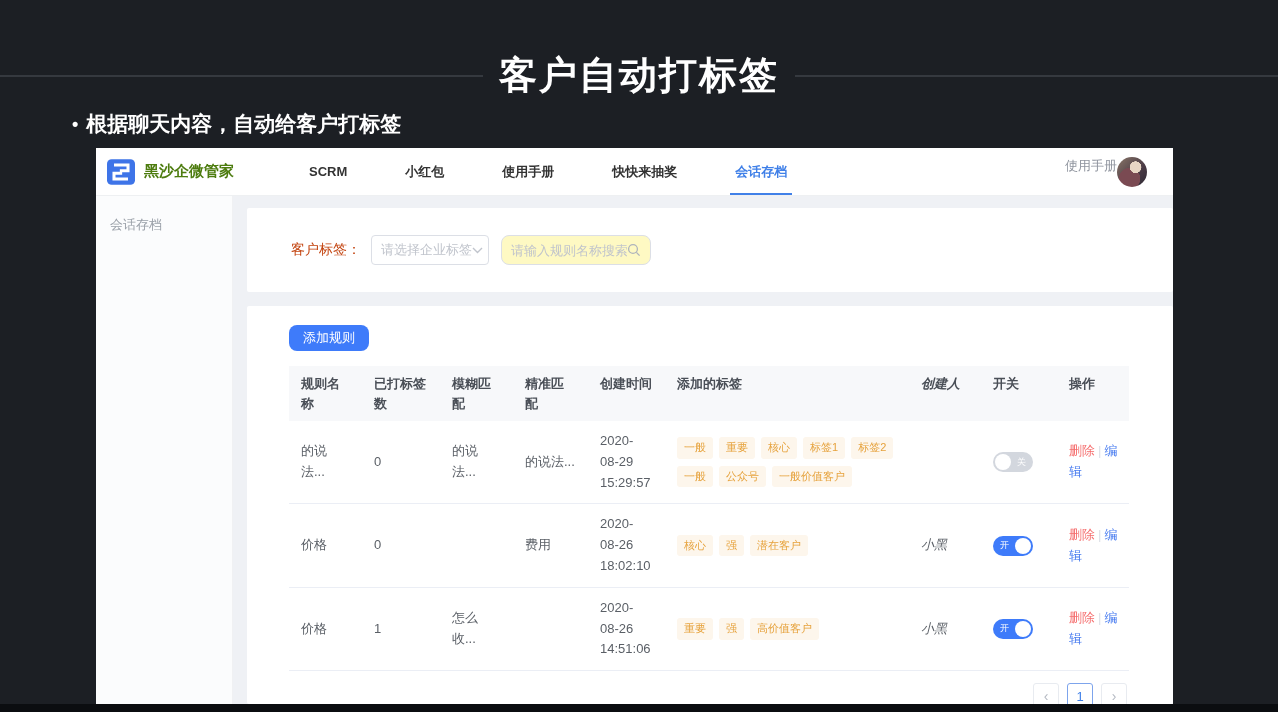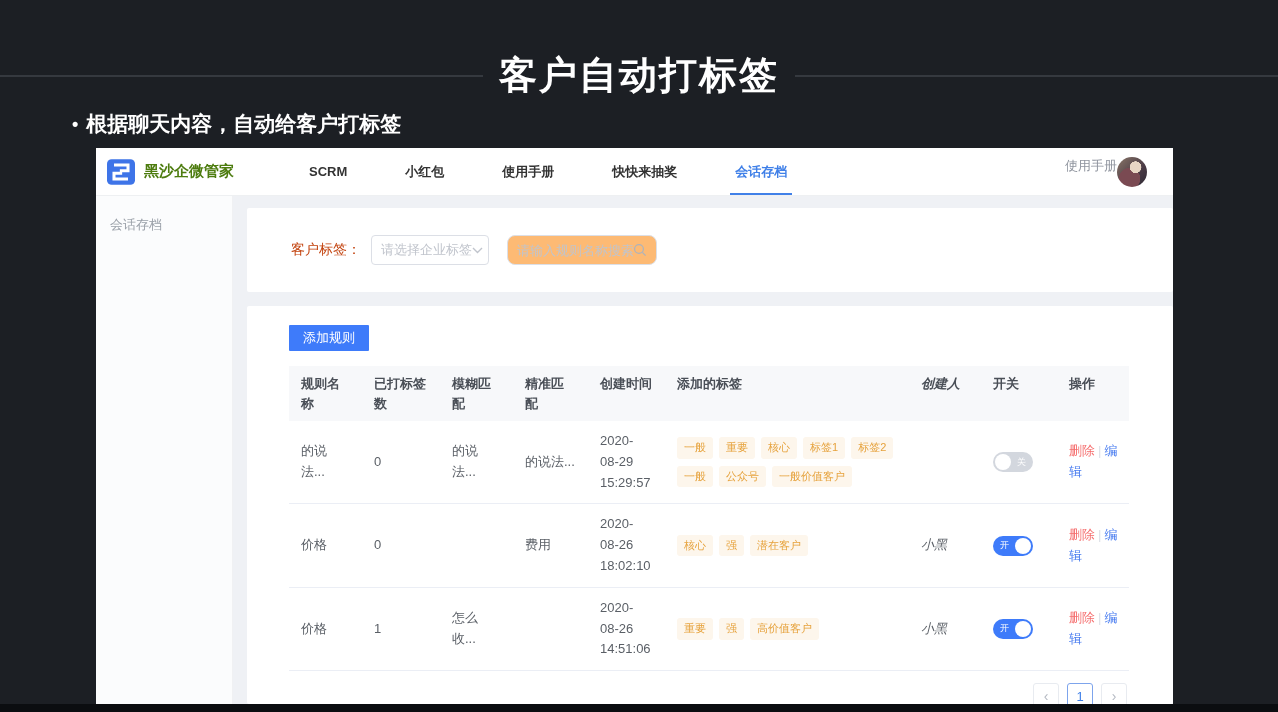--- a/index.html
+++ b/index.html
@@ -41,26 +41,26 @@
   .side-item { height:36px; display:flex; align-items:center; padding-left:14px; font-size:13px; color:#3a3f46; cursor:pointer; position:relative; }
   .side-item.active { background:#e9f0fb; color:#4080e8; }
   .side-item.active::after { content:""; position:absolute; right:0; top:0; bottom:0; width:3px; background:#4080e8; }
 
   .main { flex:1; background:#eff1f5; padding:12px 0 0 14px; display:flex; flex-direction:column; min-width:0; }
 
   .filter-card { background:#fff; flex:0 0 84px; display:flex; align-items:center; padding-left:44px; gap:10px; border-radius:2px; }
   .filter-label { font-size:14px; color:#c2410c; white-space:nowrap; }
   .select { width:118px; height:30px; border:1px solid #dcdfe6; border-radius:4px; display:flex; align-items:center; justify-content:space-between; padding:0 9px; background:#fff; cursor:pointer; }
   .select .ph { color:#c0c4cc; font-size:13px; white-space:nowrap;text-align:center; }
-  .search { width:150px; height:30px; border:1px solid #dcdfe6; border-radius:8px; display:flex; align-items:center; padding:0 9px; background:#fdba74; margin-left:8px; }
+  .search { width:150px; height:30px; border:1px solid #dcdfe6; border-radius:8px; display:flex; align-items:center; padding:0 9px; background:#fef9c3; margin-left:2px; }
   .search input { border:none; outline:none; flex:1; min-width:0; font-size:13px; color:#333; font-family:inherit; background:transparent; }
   .search input::placeholder { color:#c0c4cc; }
 
   .table-card { margin-top:14px; background:#fff; flex:1; padding:19px 44px 0 42px; border-radius:2px; min-height:0; }
-  .add-btn { background:#3e7bfa; color:#fff; border:none; border-radius:1px; height:26px; padding:0 14px; font-size:13px; cursor:pointer; font-family:inherit; }
+  .add-btn { background:#3e7bfa; color:#fff; border:none; border-radius:8px; height:26px; padding:0 14px; font-size:13px; cursor:pointer; font-family:inherit; }
   .table { margin-top:15px; }
   .thead { display:flex; align-items:flex-start; background:#f7f8fa; min-height:50px; }
   .th { font-size:13px; color:#4a4f57; font-weight:600; padding:8px 12px; line-height:1.5; }
   .trow { display:flex; align-items:center; border-bottom:1px solid #ebeef5; min-height:73px; padding:10px 0; }
   .td { font-size:13px; color:#5a5f66; padding:0 12px; line-height:1.6; }
   .c0{width:73px;} .c1{width:78px;} .c2{width:73px;} .c3{width:75px;} .c4{width:77px;}
   .c5{width:244px;} .c6{width:72px;font-style:italic;} .c7{width:76px;} .c8{width:67px;}
 
   .tags { display:flex; flex-wrap:wrap; gap:7px 6px; }
   .tag { background:#fdf6ec; color:#e6a23c; font-size:11px; padding:2px 7px; border-radius:3px; white-space:nowrap; }

